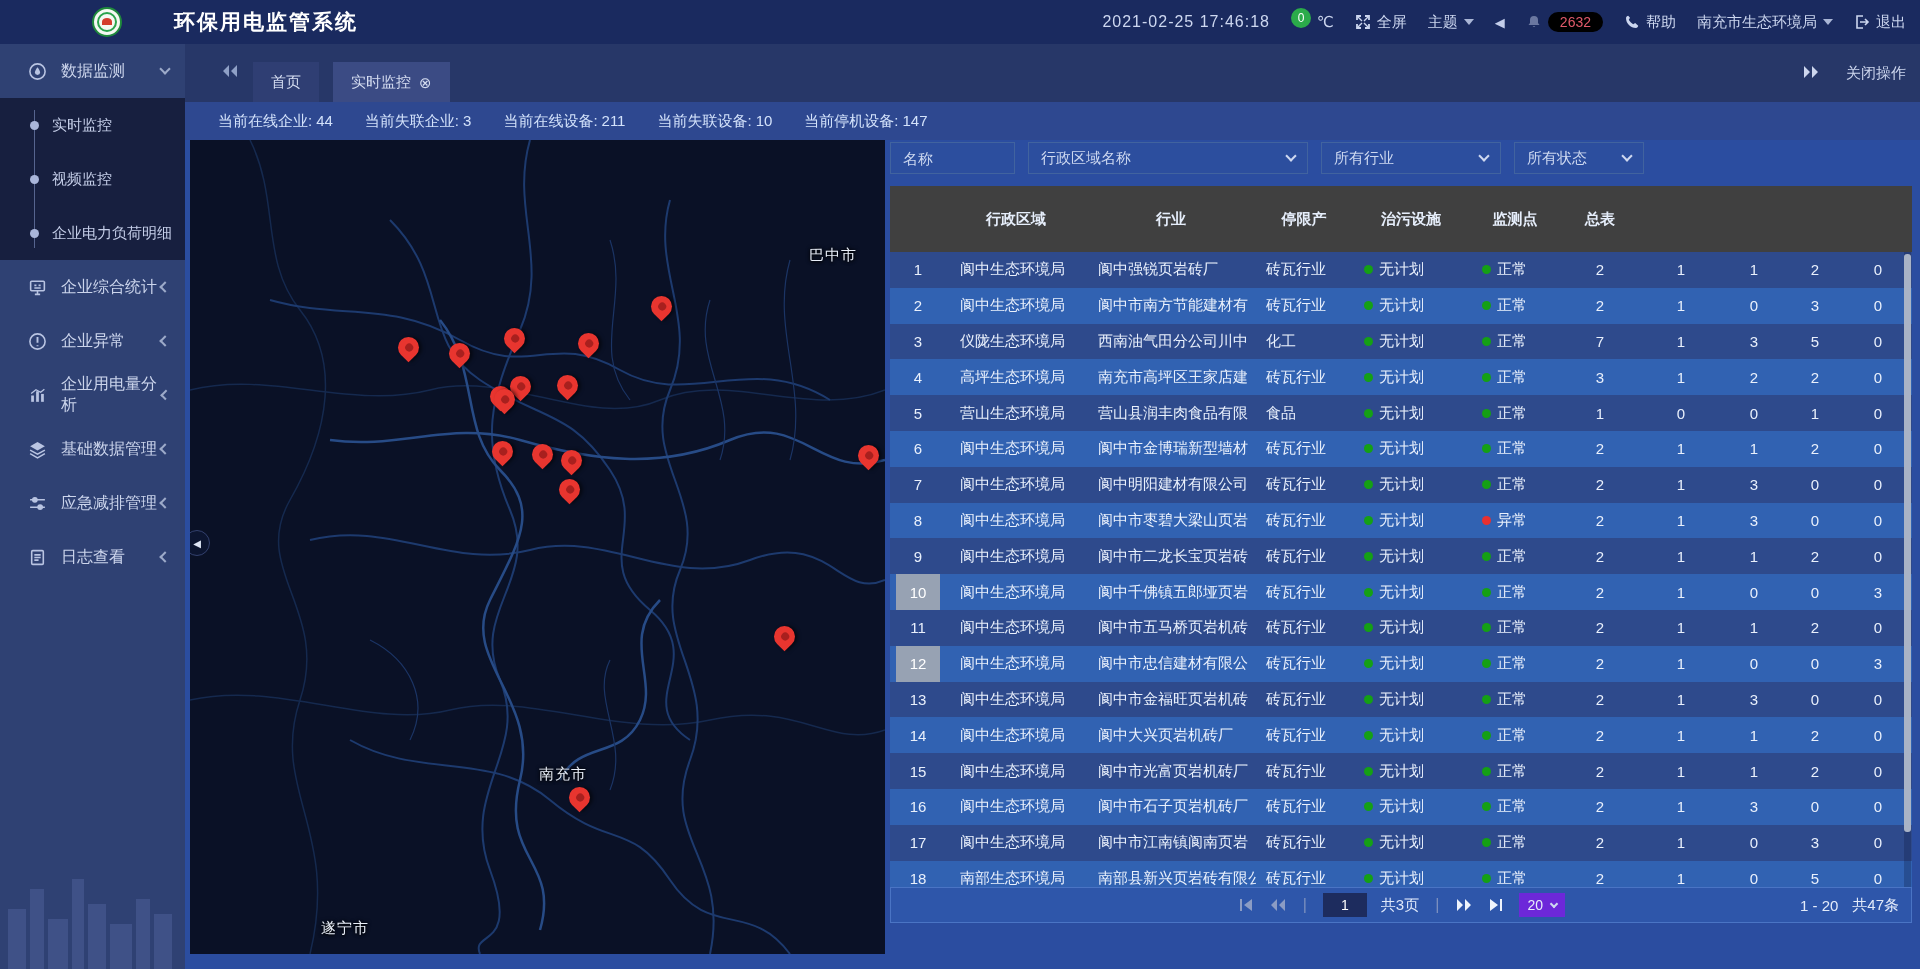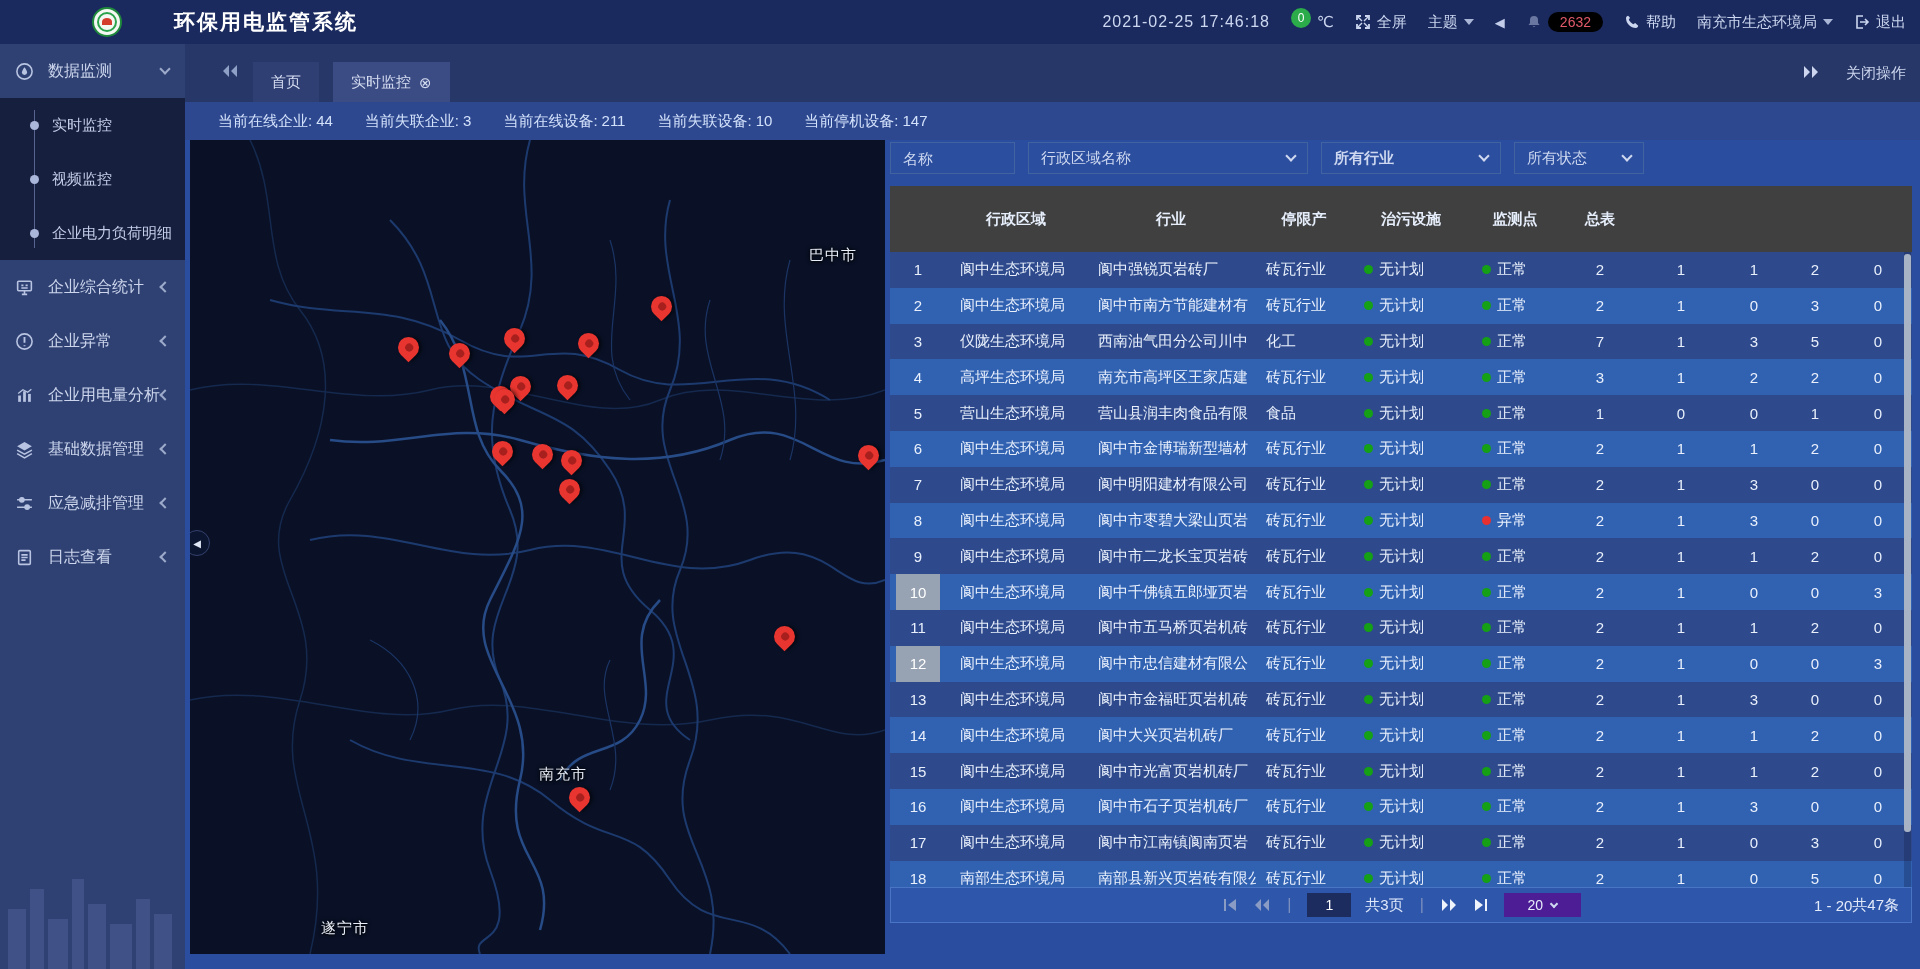--- a/index.html
+++ b/index.html
@@ -24,21 +24,21 @@
                  font-size:12px; display:flex; align-items:center; justify-content:center; margin-top:-8px; }
   .caret-down { width:0; height:0; border-left:5px solid transparent; border-right:5px solid transparent;
                 border-top:6px solid #aab6d6; display:inline-block; }
   .badge-pill { background:#000000; color:#e05a6a; border-radius:10px; padding:2px 12px; font-size:14px; }
   .bell { opacity:.45; }
   .icon16 { width:16px; height:16px; display:inline-block; }
   .speaker { color:#c3cdea; font-size:13px; }
 
   
   .sidebar { position:absolute; left:0; top:44px; width:185px; height:925px; background:#2f4173; z-index:20; }
-  .menu-group { height:54px; display:flex; align-items:center; padding:0 16px 0 15px; color:#ccd5ec;
+  .menu-group { height:54px; display:flex; align-items:center; padding:0 16px 0 28px; color:#ccd5ec;
                 font-size:16px; cursor:pointer; position:relative; }
   .menu-group .g-icon { width:19px; height:19px; margin-right:14px; flex:none; color:#b9c4e2; }
   .menu-group .chev { margin-left:auto; width:8px; height:8px; border-left:2px solid #9daac9;
                       border-bottom:2px solid #9daac9; }
   .chev.left { transform:rotate(45deg); }
   .chev.down { transform:rotate(-45deg); margin-top:-4px; }
   .submenu { background:#171f3f; position:relative; }
   .submenu .vline { position:absolute; left:34px; top:12px; bottom:12px; width:1px; background:#56648f; }
   .submenu-item { height:54px; display:flex; align-items:center; padding-left:28px; color:#c5cee8;
                   font-size:15px; cursor:pointer; position:relative; }
@@ -81,21 +81,21 @@
   
   .panel { position:absolute; left:890px; top:142px; width:1022px; height:781px; }
   .filters { position:absolute; left:0; top:0; width:1022px; height:32px; display:flex; gap:13px; }
   .f-input, .f-select { height:32px; background:#2c4e9e; border:1px solid #41639f; color:#cdd8f0;
                font-size:15px; display:flex; align-items:center; padding:0 12px; }
   .f-input input { background:transparent; border:none; outline:none; color:#cdd8f0; font-size:15px; width:100%; }
   .f-input input::placeholder { color:#cdd8f0; opacity:1; }
   .f-select { justify-content:space-between; cursor:pointer; }
   .f-select .chev { width:8px; height:8px; border-left:2px solid #cfd9f0; border-bottom:2px solid #cfd9f0;
                     transform:rotate(-45deg); margin-top:-4px; }
-  .fw-name { width:125px; } .fw-region { width:280px; } .fw-industry { width:180px;font-weight:bold; } .fw-status { width:130px; }
+  .fw-name { width:125px; } .fw-region { width:280px; } .fw-industry { width:180px; } .fw-status { width:130px; }
 
   .grid-cols { display:grid; grid-template-columns:56px 140px 170px 96px 118px 90px 80px 82px 64px 58px 68px; }
   .thead { position:absolute; left:0; top:44px; width:1022px; height:66px; background:#404040;
            color:#e6eefb; font-size:15px; font-weight:bold; }
   .th { display:flex; align-items:center; justify-content:center; height:66px; }
   .th-group { grid-column:9 / 12; display:flex; flex-direction:column; justify-content:center; height:66px; }
   .th-group .gl { text-align:center; font-style:italic; padding-bottom:6px; }
   .th-group .subs { display:grid; grid-template-columns:64px 58px 68px; }
   .th-group .subs div { text-align:center; }
 
@@ -118,26 +118,26 @@
   
   .pagination { position:absolute; left:0; top:745px; width:1022px; height:36px; background:#2e56aa;
                 border:1px solid #4a74c4; display:flex; align-items:center; justify-content:center;
                 gap:14px; color:#dfe8fa; font-size:15px; }
   .pg-btn { display:inline-flex; align-items:center; cursor:pointer; }
   .pg-btn.dim { color:#8b9cc4; }
   .pg-btn.lit { color:#eef3fc; }
   .pg-sep { color:#7c90bf; font-size:16px; margin:0 2px; }
   .page-box { width:44px; height:24px; background:#1d2c5e; color:#fff; display:flex; align-items:center;
               justify-content:center; font-size:14px; }
-  .size-box { width:77px; height:24px; background:#4c1d95; color:#e6edfa; display:flex; align-items:center;
+  .size-box { width:46px; height:24px; background:#6d28d9; color:#e6edfa; display:flex; align-items:center;
               justify-content:center; gap:8px; font-size:14px; cursor:pointer; }
   .size-box .chev { width:6px; height:6px; border-left:2px solid #cfd9f0; border-bottom:2px solid #cfd9f0;
                     transform:rotate(-45deg); margin-top:-3px; }
   .pg-count { position:absolute; right:12px; top:0; height:34px; display:flex; align-items:center;
-              color:#e3ebfa; font-size:15px; }
+              gap:14px; color:#e3ebfa; font-size:15px; }
 </style>
 </head>
 <body>
 
 <div class="app">
 
   <div class="header">
     <div class="logo"></div>
     <div class="app-title">环保用电监管系统</div>
     <div class="header-right">

